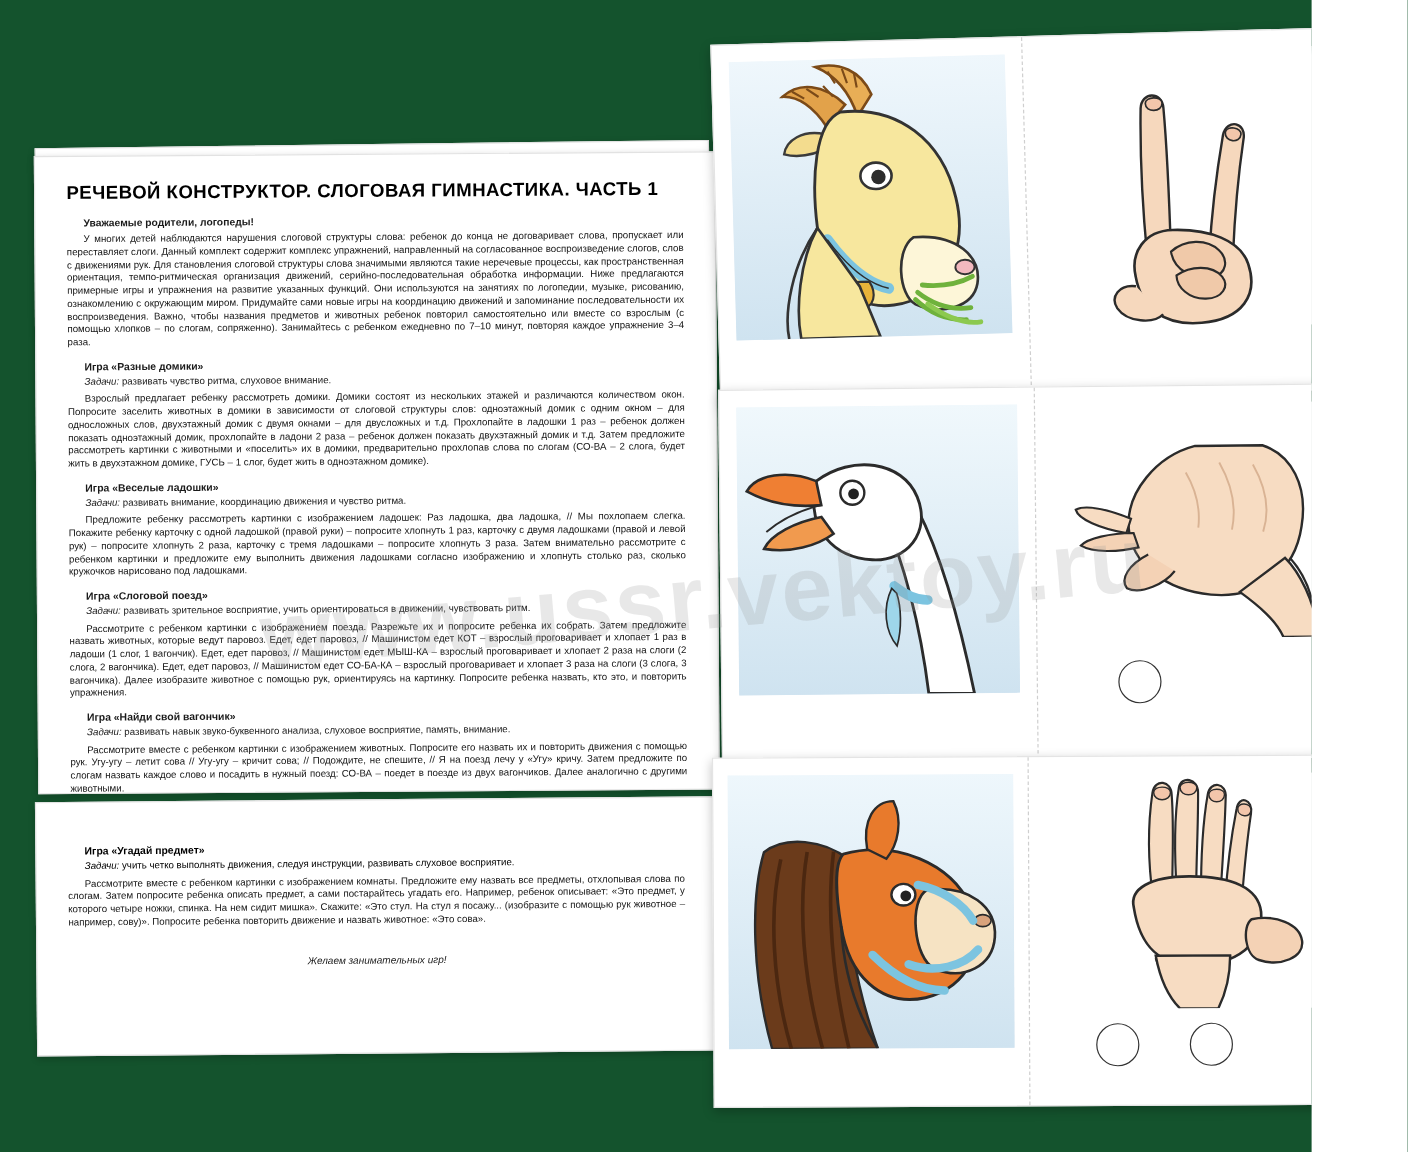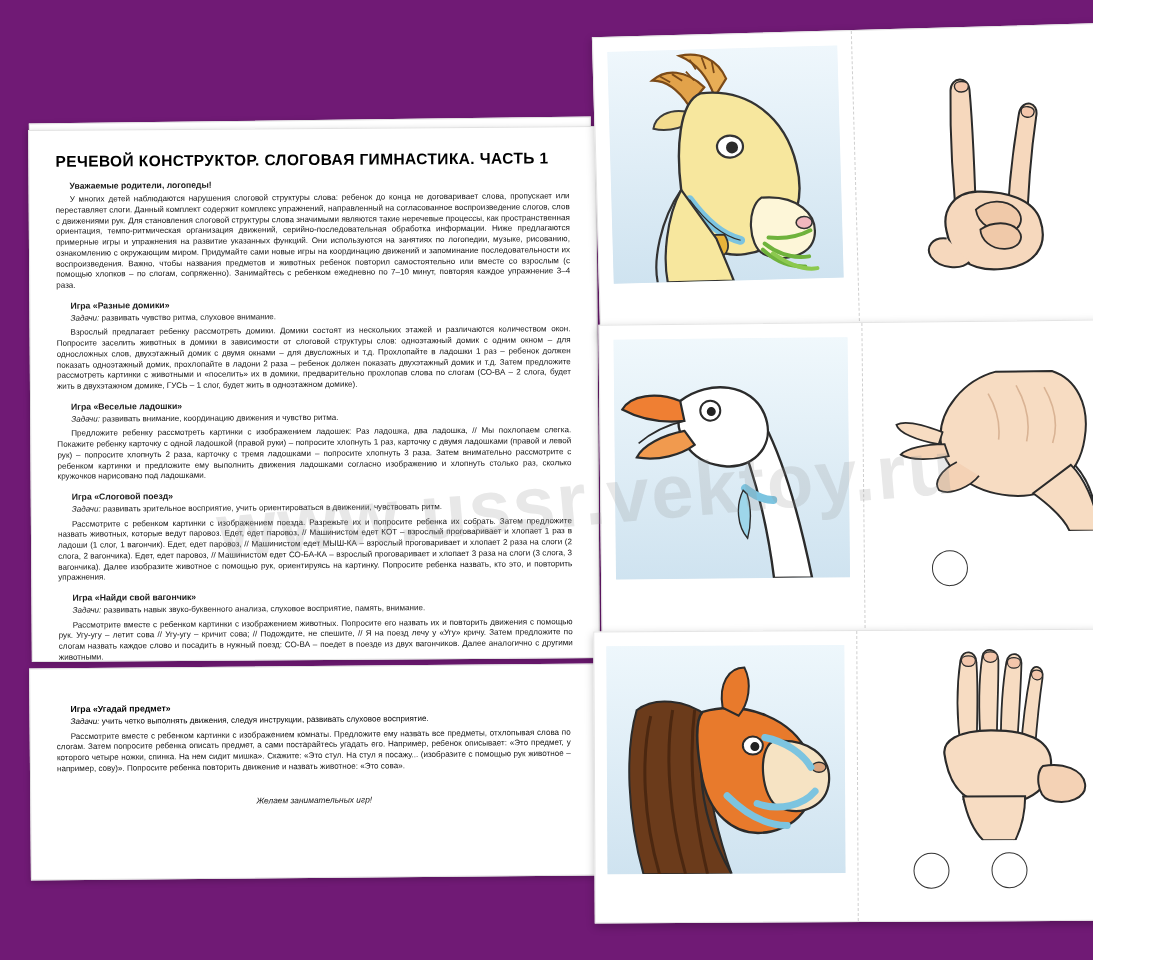--- a/index.html
+++ b/index.html
@@ -12,21 +12,21 @@
     background: #ffffff;
     font-family: "Liberation Sans", sans-serif;
     overflow: hidden;
     position: relative;
   }
   #stage {
     position: absolute;
     left: 0; top: 0;
     width: 1093px;
     height: 960px;
-    background: #701a75;
+    background: #14532d;
     overflow: hidden;
   }
 
   
   .watermark {
     position: absolute;
     left: 0;
     top: 455px;
     width: 1173px;
     text-align: center;

